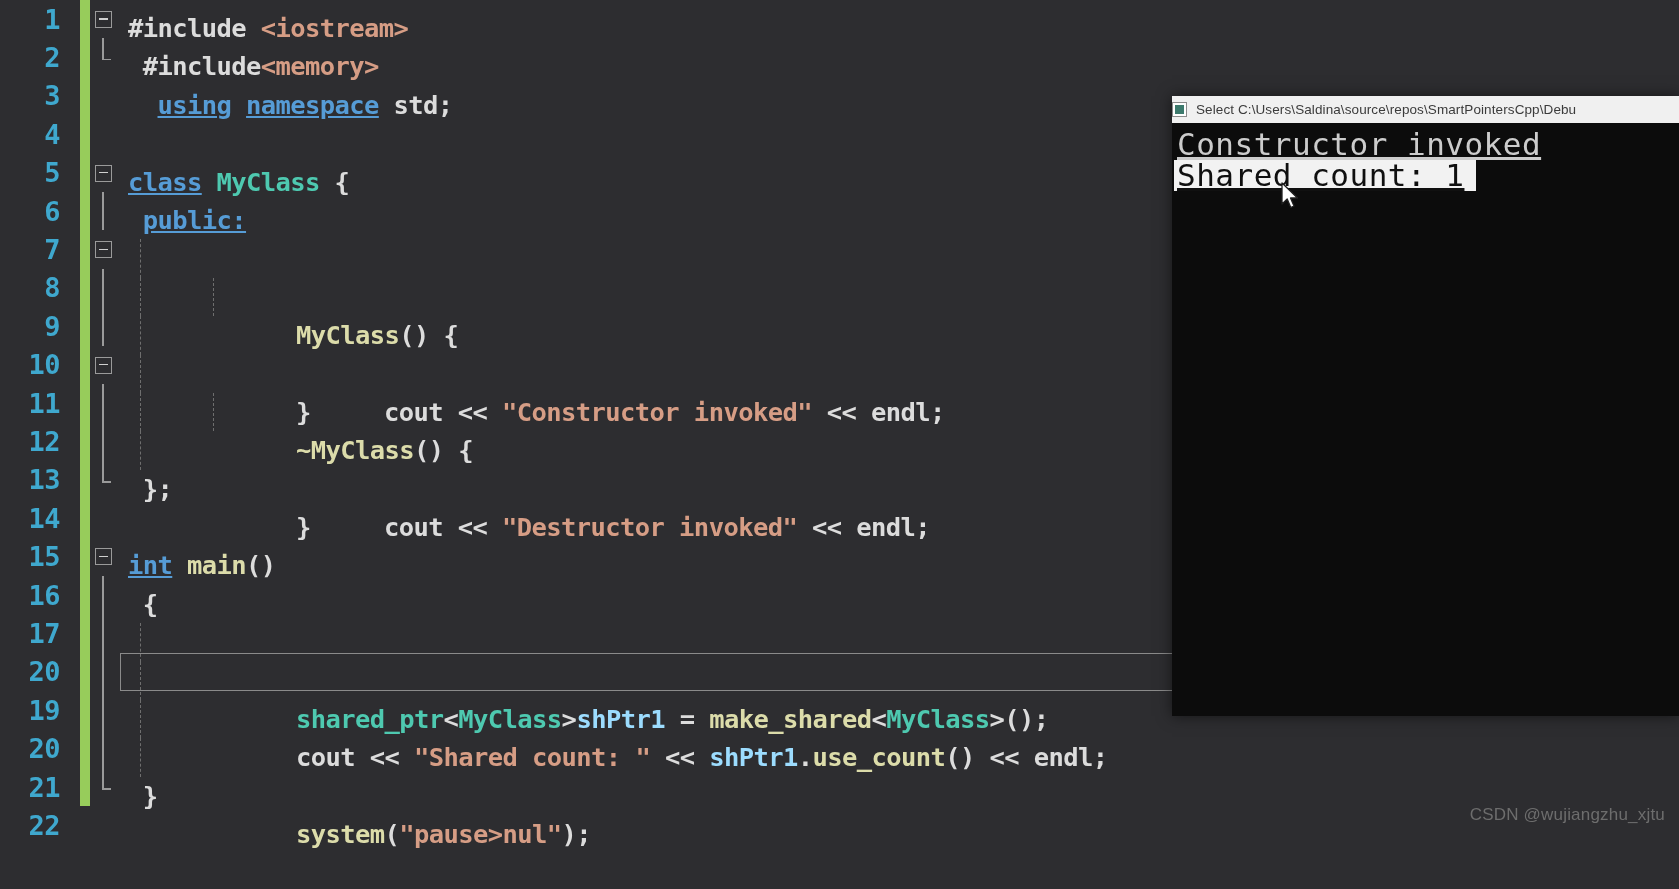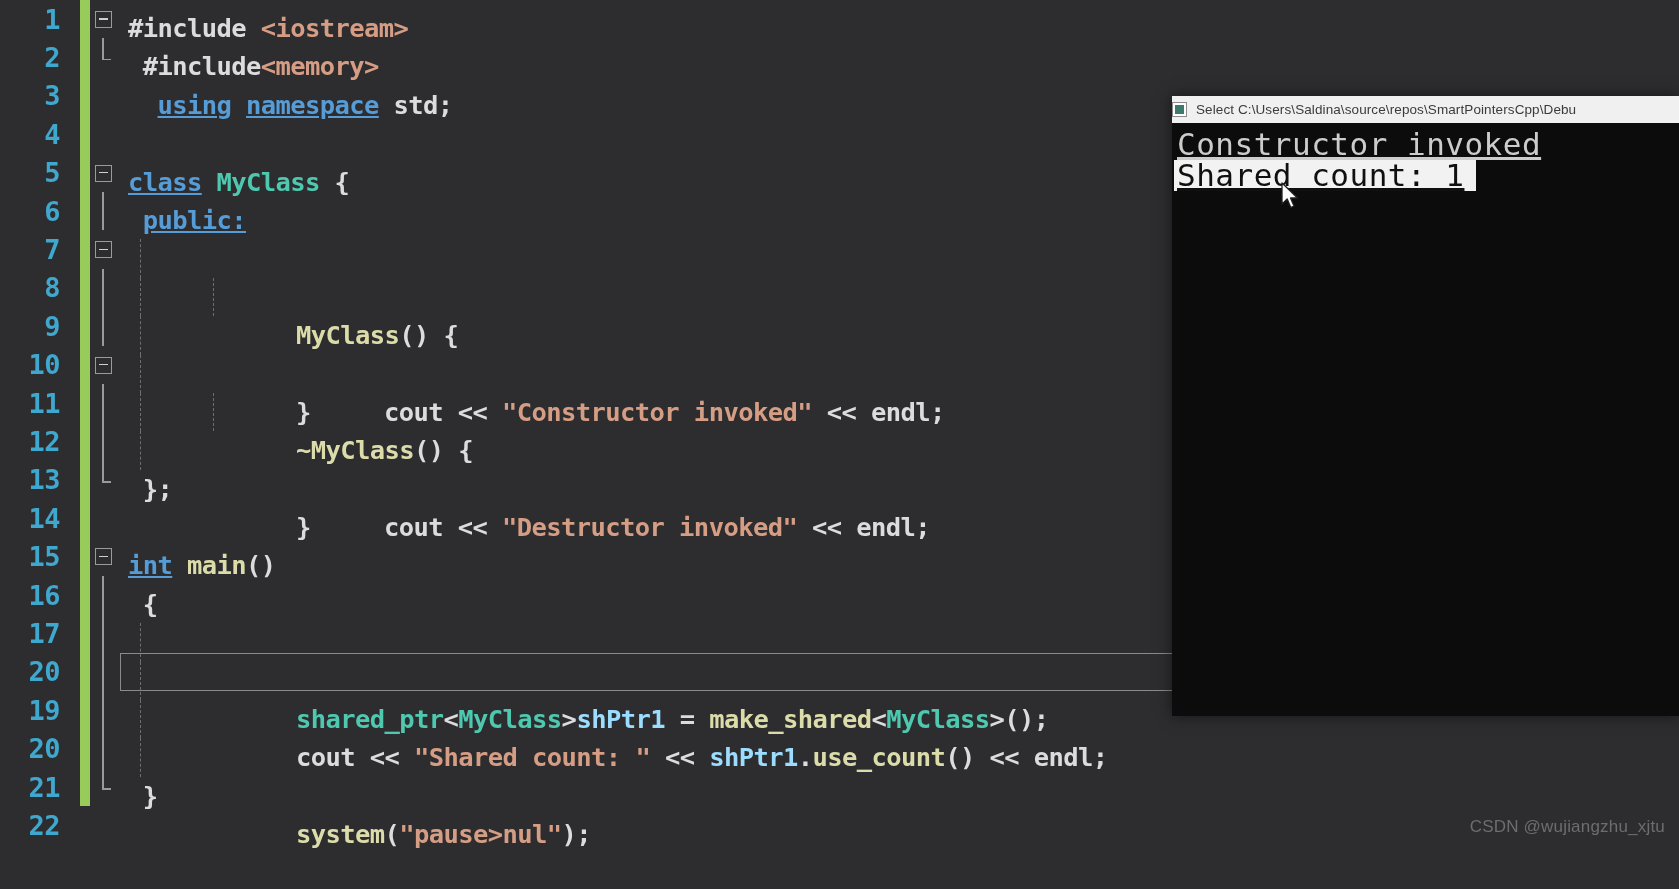--- a/index.html
+++ b/index.html
@@ -226,21 +226,21 @@
     top: 182px;
     width: 22px;
     height: 30px;
     pointer-events: none;
   }
 
   
   #watermark {
     position: absolute;
     right: 14px;
-    bottom: 52px;
+    bottom: 64px;
     font-family: "Liberation Sans", sans-serif;
     font-size: 17px;
     color: #6d6d6d;
     letter-spacing: 0.2px;
     user-select: none;
   }
 </style>
 </head>
 <body>
 

